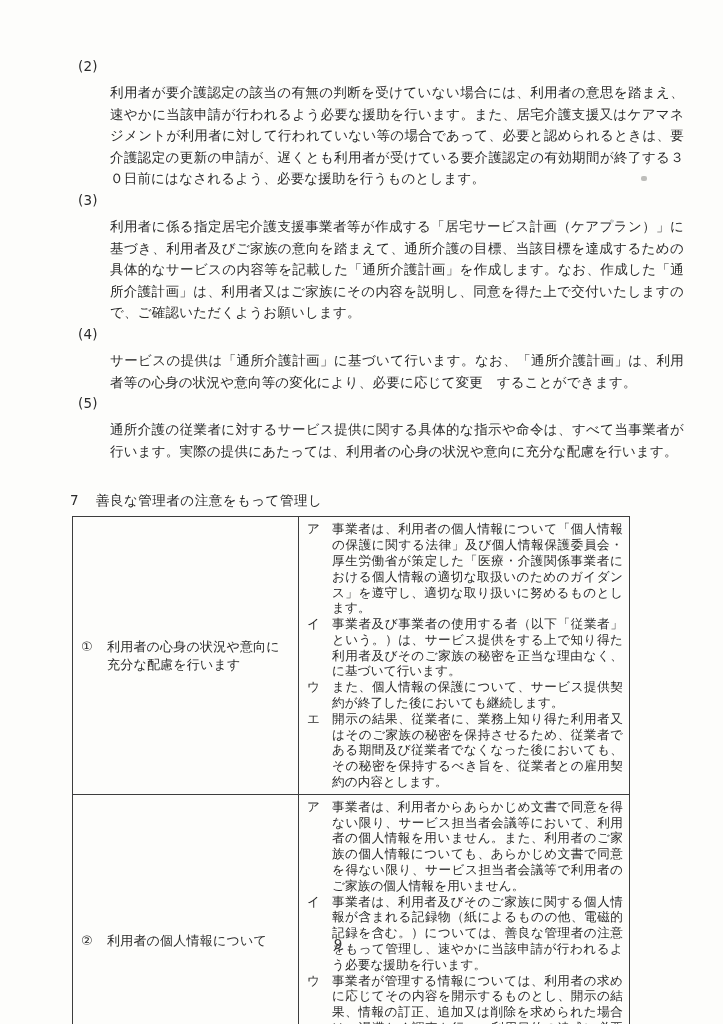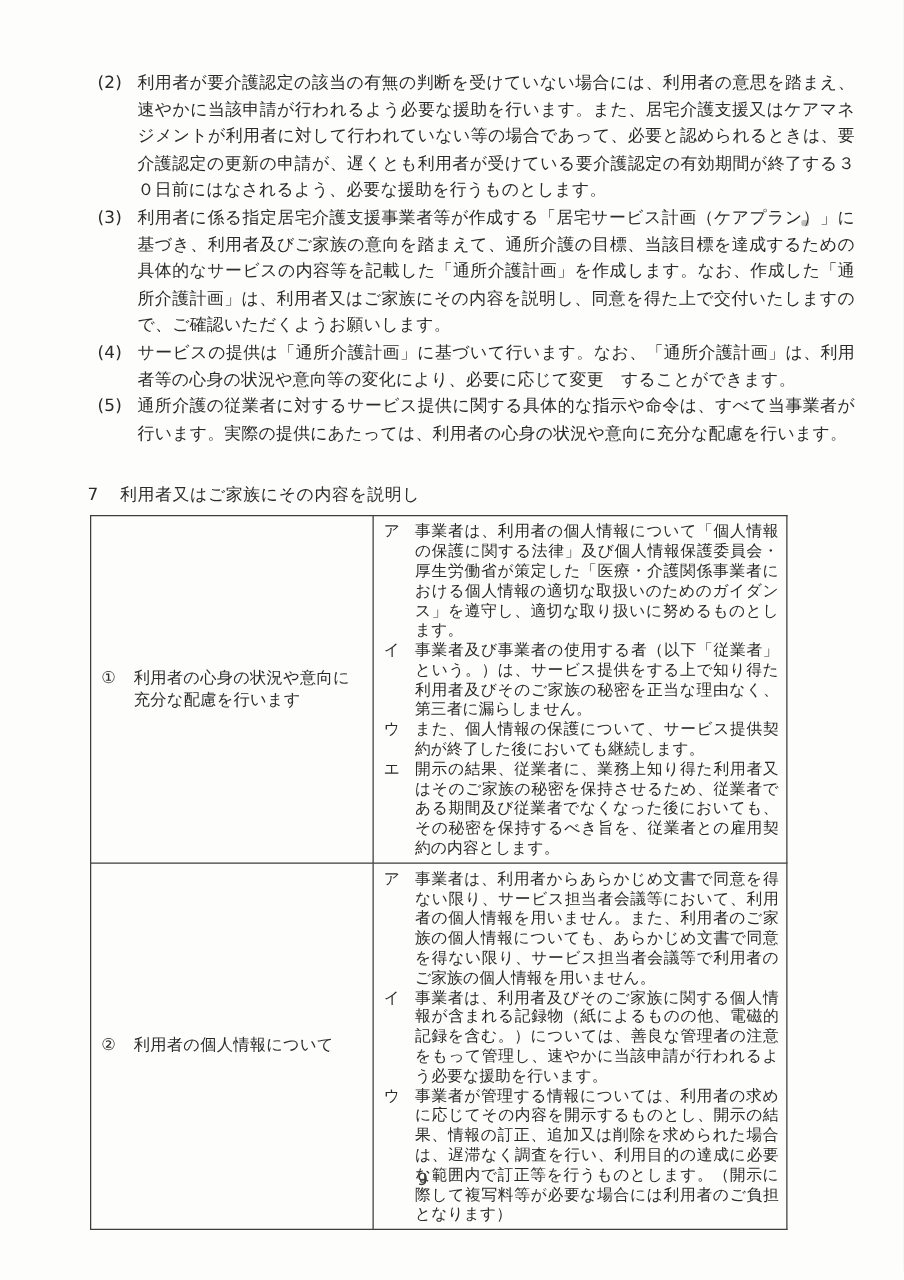--- a/index.html
+++ b/index.html
@@ -30,20 +30,21 @@
     line-height: 21.6px;
     letter-spacing: 0.2px;
   }
   .para-num {
     flex: 0 0 32px;
     white-space: nowrap;
   }
   .para-text {
     flex: 1;
     text-align: justify;
+    margin-top: 26px;
   }
   
   .section-heading {
     display: flex;
     margin-left: -8px;
     margin-top: 29px;
     font-size: 13.5px;
     line-height: 18px;
     letter-spacing: 0.5px;
   }
@@ -130,40 +131,40 @@
         <span class="para-text">サービスの提供は「通所介護計画」に基づいて行います。なお、「通所介護計画」は、利用者等の心身の状況や意向等の変化により、必要に応じて変更　することができます。</span>
       </div>
       <div class="para">
         <span class="para-num">(5)</span>
         <span class="para-text">通所介護の従業者に対するサービス提供に関する具体的な指示や命令は、すべて当事業者が行います。実際の提供にあたっては、利用者の心身の状況や意向に充分な配慮を行います。</span>
       </div>
     </div>
 
     <div class="section-heading">
       <span class="section-num">7</span>
-      <span class="section-title">利用者又はご家族にその内容を説明し</span>
+      <span class="section-title">善良な管理者の注意をもって管理し</span>
     </div>
 
     <table class="privacy">
       <tbody>
           <tr class="row-tall">
         <td class="cell-left">
           <div class="label">
             <span class="label-num">①</span>
             <span class="label-text">利用者の心身の状況や意向に充分な配慮を行います</span>
           </div>
         </td>
         <td class="cell-right">
           <div class="item">
             <span class="item-marker">ア</span>
             <span class="item-text">事業者は、利用者の個人情報について「個人情報の保護に関する法律」及び個人情報保護委員会・厚生労働省が策定した「医療・介護関係事業者における個人情報の適切な取扱いのためのガイダンス」を遵守し、適切な取り扱いに努めるものとします。</span>
           </div>
           <div class="item">
             <span class="item-marker">イ</span>
-            <span class="item-text">事業者及び事業者の使用する者（以下「従業者」という。）は、サービス提供をする上で知り得た利用者及びそのご家族の秘密を正当な理由なく、第三者に漏らしません。</span>
+            <span class="item-text">事業者及び事業者の使用する者（以下「従業者」という。）は、サービス提供をする上で知り得た利用者及びそのご家族の秘密を正当な理由なく、に基づいて行います。</span>
           </div>
           <div class="item">
             <span class="item-marker">ウ</span>
             <span class="item-text">また、個人情報の保護について、サービス提供契約が終了した後においても継続します。</span>
           </div>
           <div class="item">
             <span class="item-marker">エ</span>
             <span class="item-text">開示の結果、従業者に、業務上知り得た利用者又はそのご家族の秘密を保持させるため、従業者である期間及び従業者でなくなった後においても、その秘密を保持するべき旨を、従業者との雇用契約の内容とします。</span>
           </div>
         </td>

